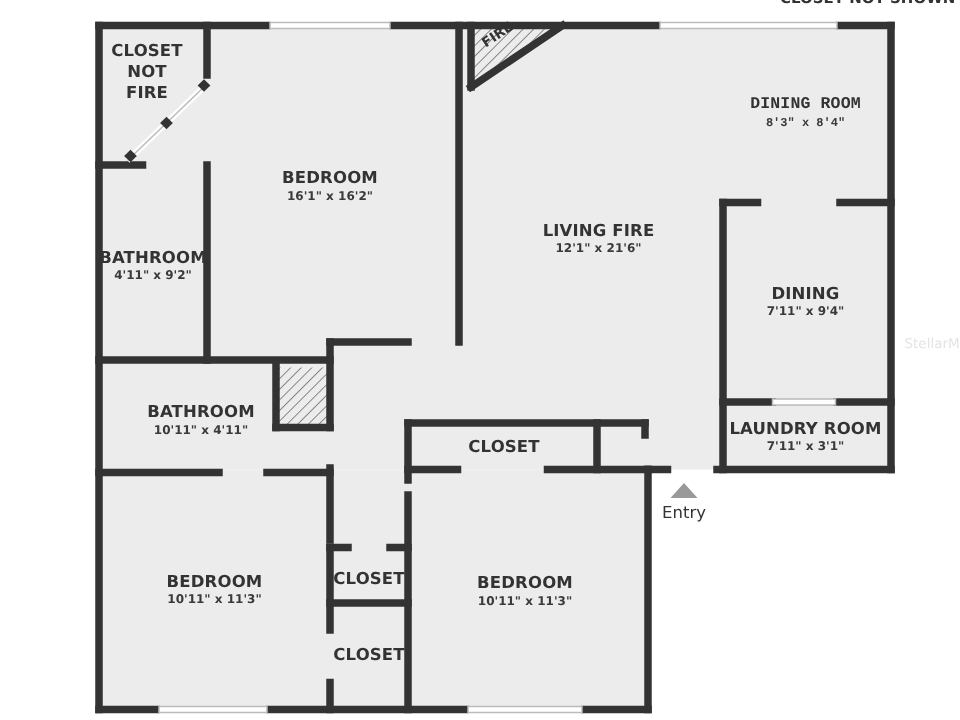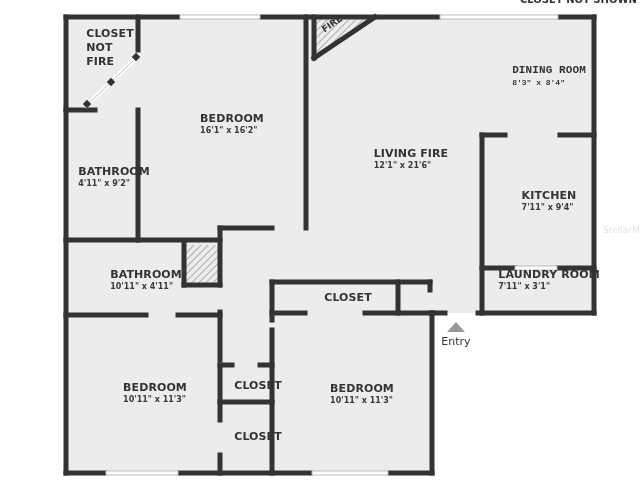--- a/index.html
+++ b/index.html
@@ -1,19 +1,19 @@
 <!DOCTYPE html>
 <html><head>
 <meta charset="utf-8">
 <style>
   html, body { margin: 0; padding: 0; background: #ffffff; }
   body { width: 640px; height: 480px; position: relative; overflow: hidden;
          font-family: "DejaVu Sans", "Liberation Sans", sans-serif; }
   #plan { position: absolute; left: 0; top: 0; width: 640px; height: 480px; }
-  .label { position: absolute; color: #333333; transform: translate(-50%, 0); white-space: nowrap; margin-left: 12px; }
+  .label { position: absolute; text-align: center; color: #333333; transform: translate(-50%, 0); white-space: nowrap; }
   .label .name { font-weight: bold; font-size: 11px; letter-spacing: 0.1px; line-height: 13px; display: block; }
   .label .dim { font-weight: bold; font-size: 8px; line-height: 11px; display: block; color: #3a3a3a; }
   .ml .name { line-height: 14px; }
   .header-note { position: absolute; top: -6px; left: 520px; font-size: 10px; font-weight: bold; color: #333; }
   .entry-label { position: absolute; left: 456px; top: 335px; font-size: 11px; font-weight: normal; color: #333;
                  transform: translateX(-50%); }
   .watermark { position: absolute; left: 603px; top: 225px; font-size: 9px; color: #e4e4e4; }
 </style>
 </head>
 <body>
@@ -133,34 +133,34 @@
   <span class="name">LIVING FIRE</span>
   <span class="dim">12'1" x 21'6"</span>
 </div>
 
 <div class="label" style="left:537px; top:64px;font-family:Liberation Mono, monospace;">
   <span class="name">DINING ROOM</span>
   <span class="dim">8'3" x 8'4"</span>
 </div>
 
 <div class="label" style="left:537px; top:189px;">
-  <span class="name">KITCHEN</span>
+  <span class="name">DINING</span>
   <span class="dim">7'11" x 9'4"</span>
 </div>
 
 <div class="label" style="left:134px; top:268px;">
   <span class="name">BATHROOM</span>
   <span class="dim">10'11" x 4'11"</span>
 </div>
 
 <div class="label" style="left:336px; top:291px;">
   <span class="name">CLOSET</span>
 </div>
 
-<div class="label" style="left:537px; top:268px;">
+<div class="label" style="left:537px; top:279px;">
   <span class="name">LAUNDRY ROOM</span>
   <span class="dim">7'11" x 3'1"</span>
 </div>
 
 <div class="label" style="left:143px; top:381px;">
   <span class="name">BEDROOM</span>
   <span class="dim">10'11" x 11'3"</span>
 </div>
 
 <div class="label" style="left:350px; top:382px;">

